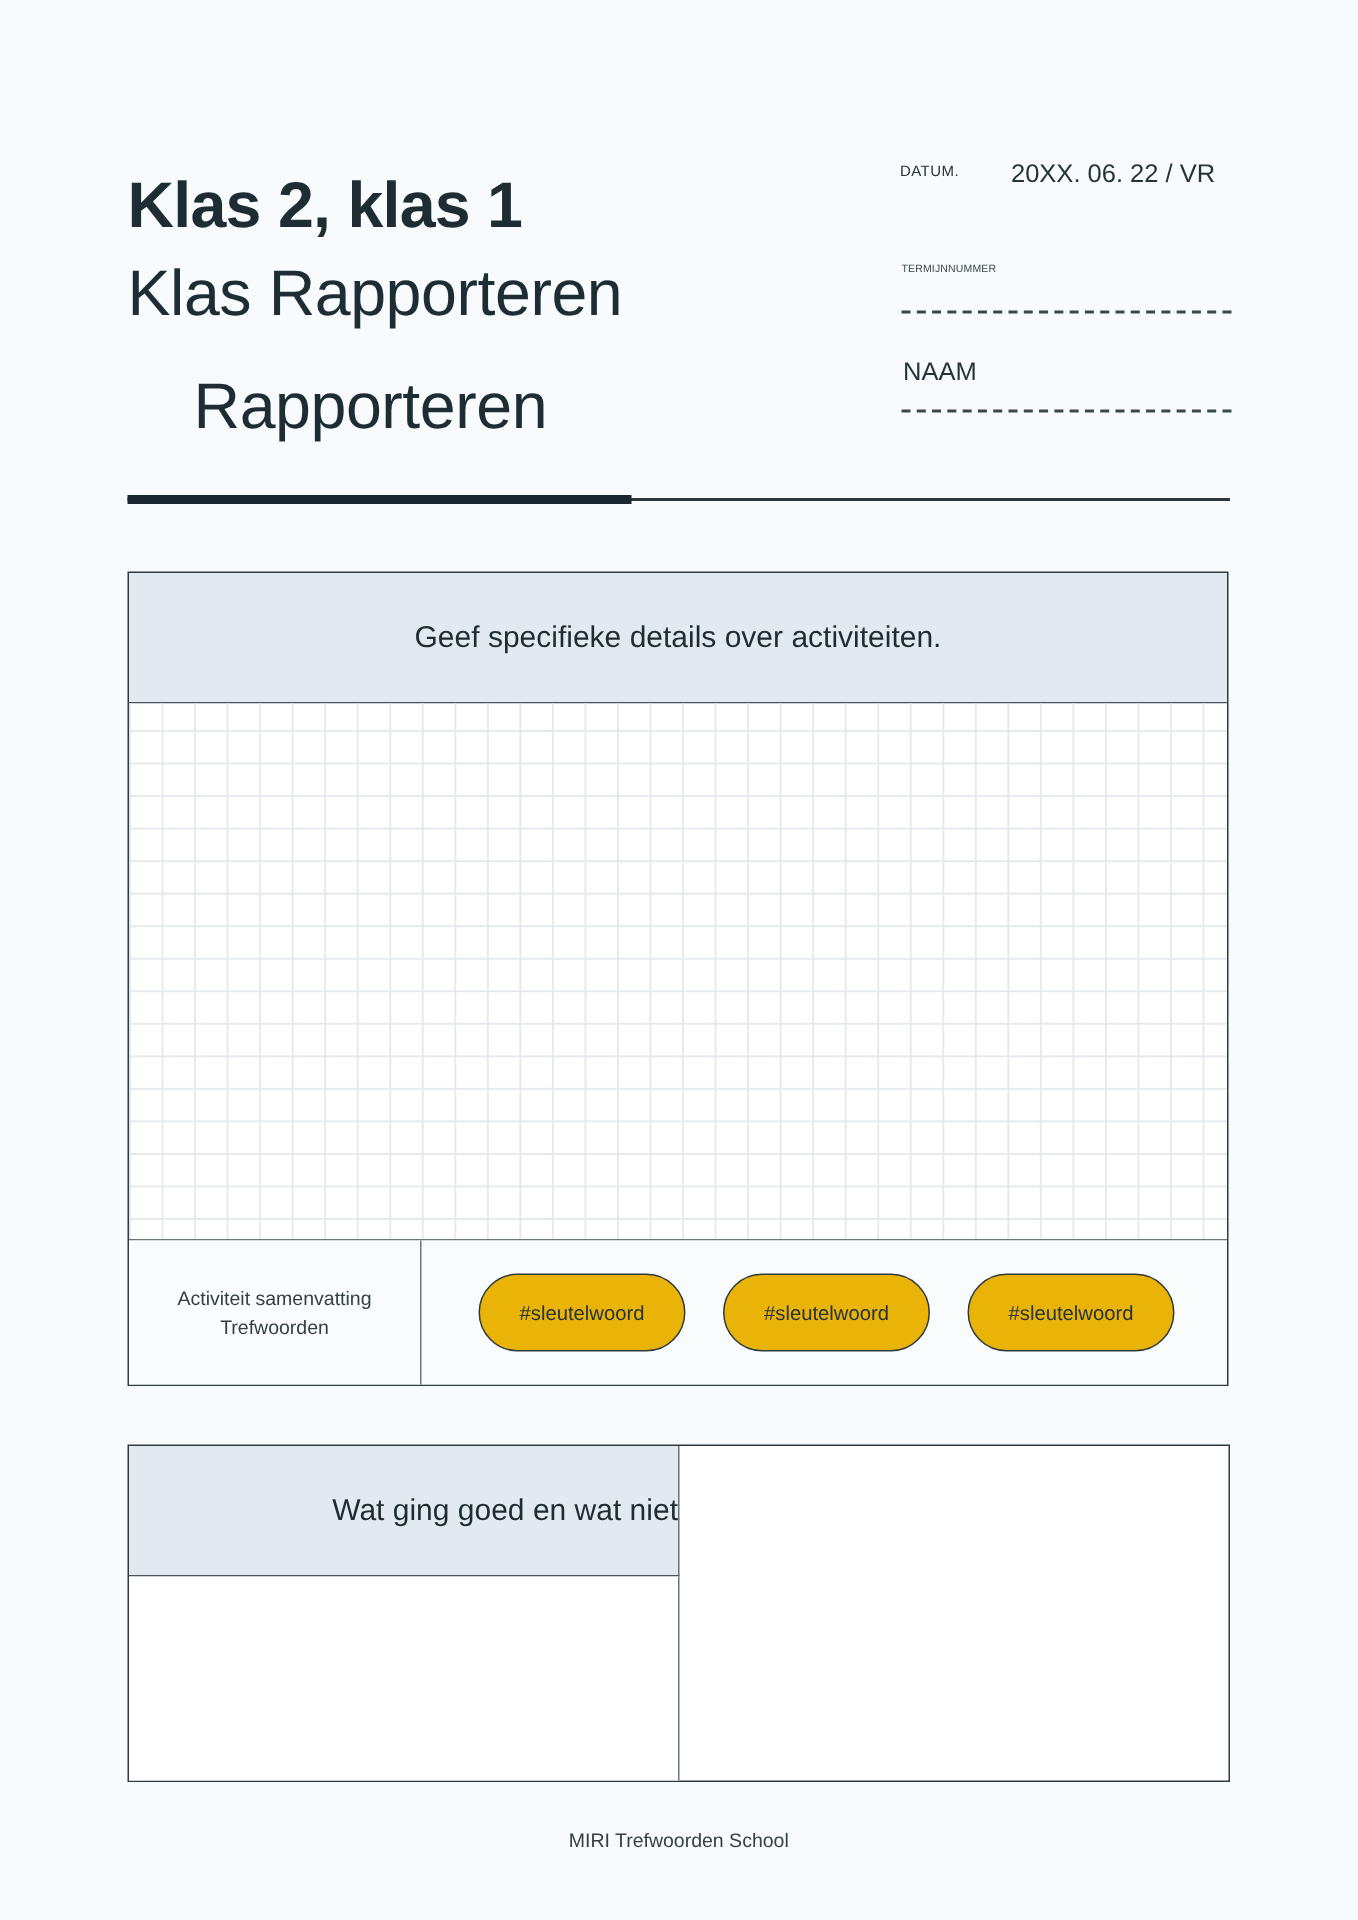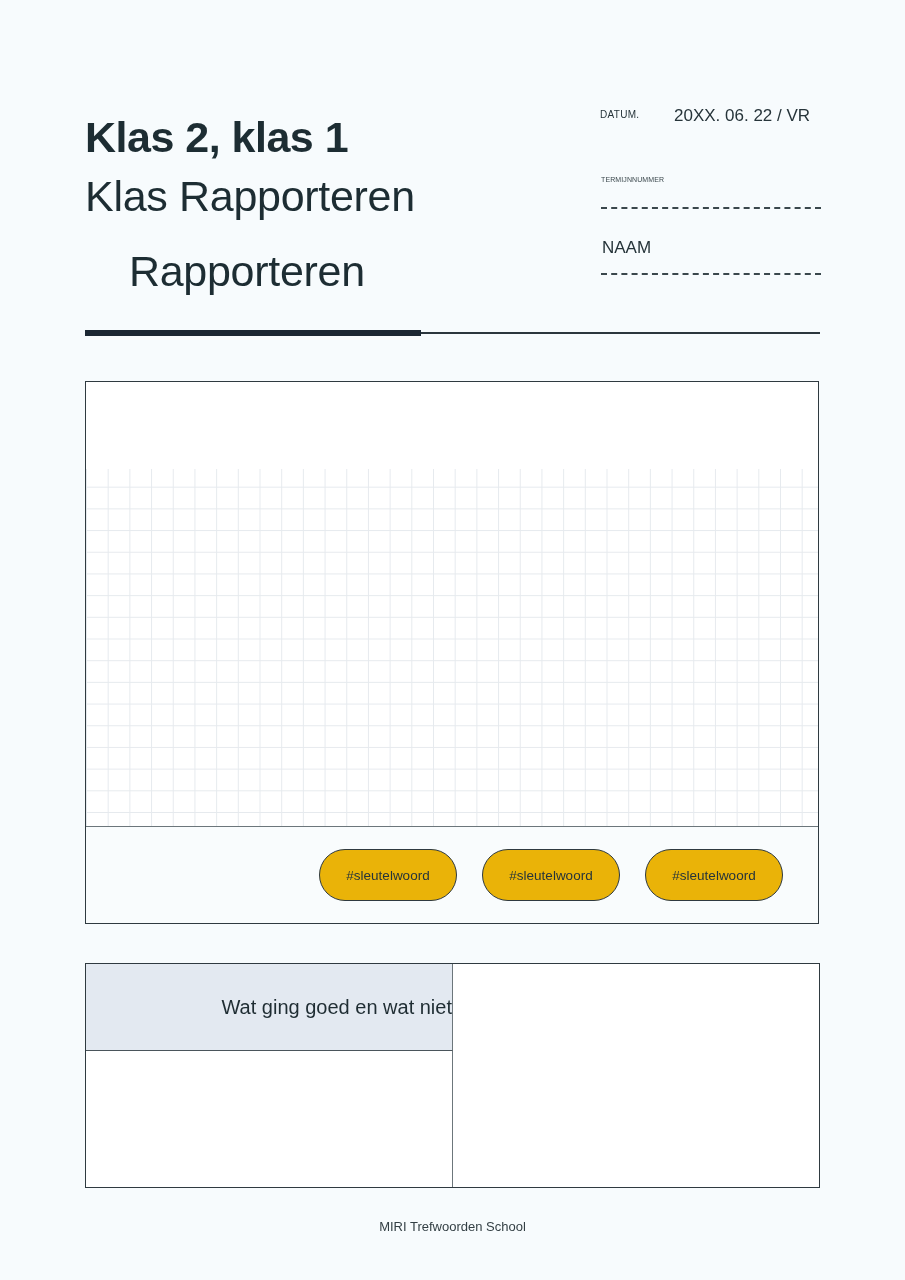--- a/index.html
+++ b/index.html
@@ -135,22 +135,29 @@
 <div class="abs datum-value">20XX. 06. 22 / VR</div>
 <div class="abs term-label">TERMIJNNUMMER</div>
 <div class="abs dash-line dash1"></div>
 <div class="abs naam-label">NAAM</div>
 <div class="abs dash-line dash2"></div>
 
 <div class="abs rule-thin"></div>
 <div class="abs rule-thick"></div>
 
 <div class="abs details-box">
+  <div class="details-header">
+    <span>Geef specifieke details over activiteiten.</span>
+  </div>
   <div class="grid-area"></div>
   <div class="summary-row">
+    <div class="summary-label">
+      <span>Activiteit samenvatting</span>
+      <span>Trefwoorden</span>
+    </div>
     <div class="tag tag1">#sleutelwoord</div>
     <div class="tag tag2">#sleutelwoord</div>
     <div class="tag tag3">#sleutelwoord</div>
   </div>
 </div>
 
 <div class="abs eval-box">
   <div class="eval-header eval-h1">
     <span>Wat ging goed en wat niet</span>
   </div>

